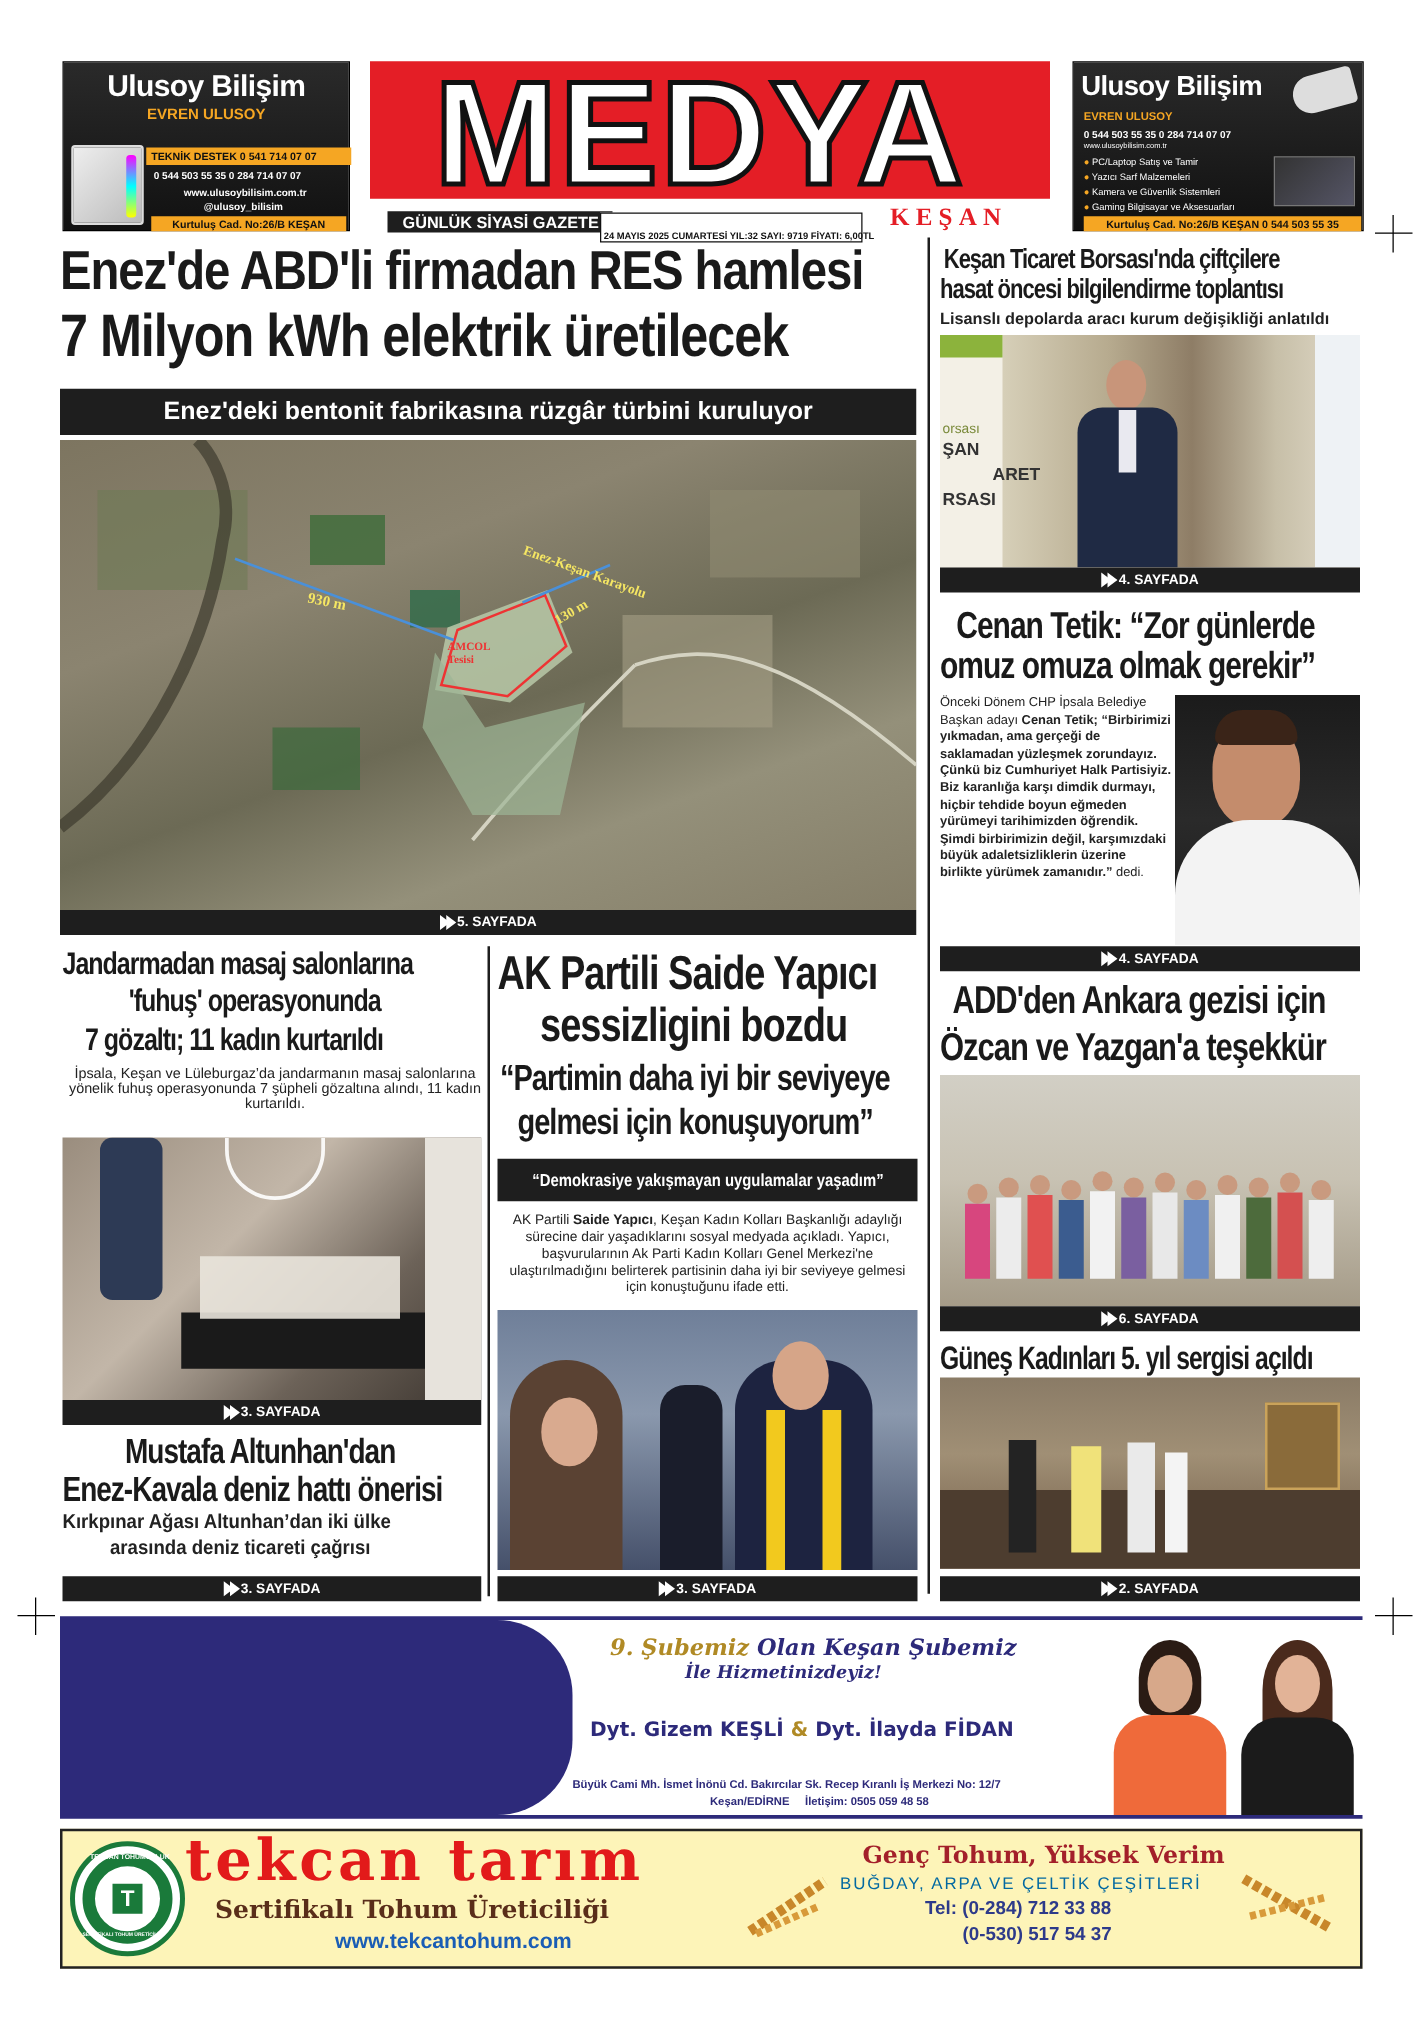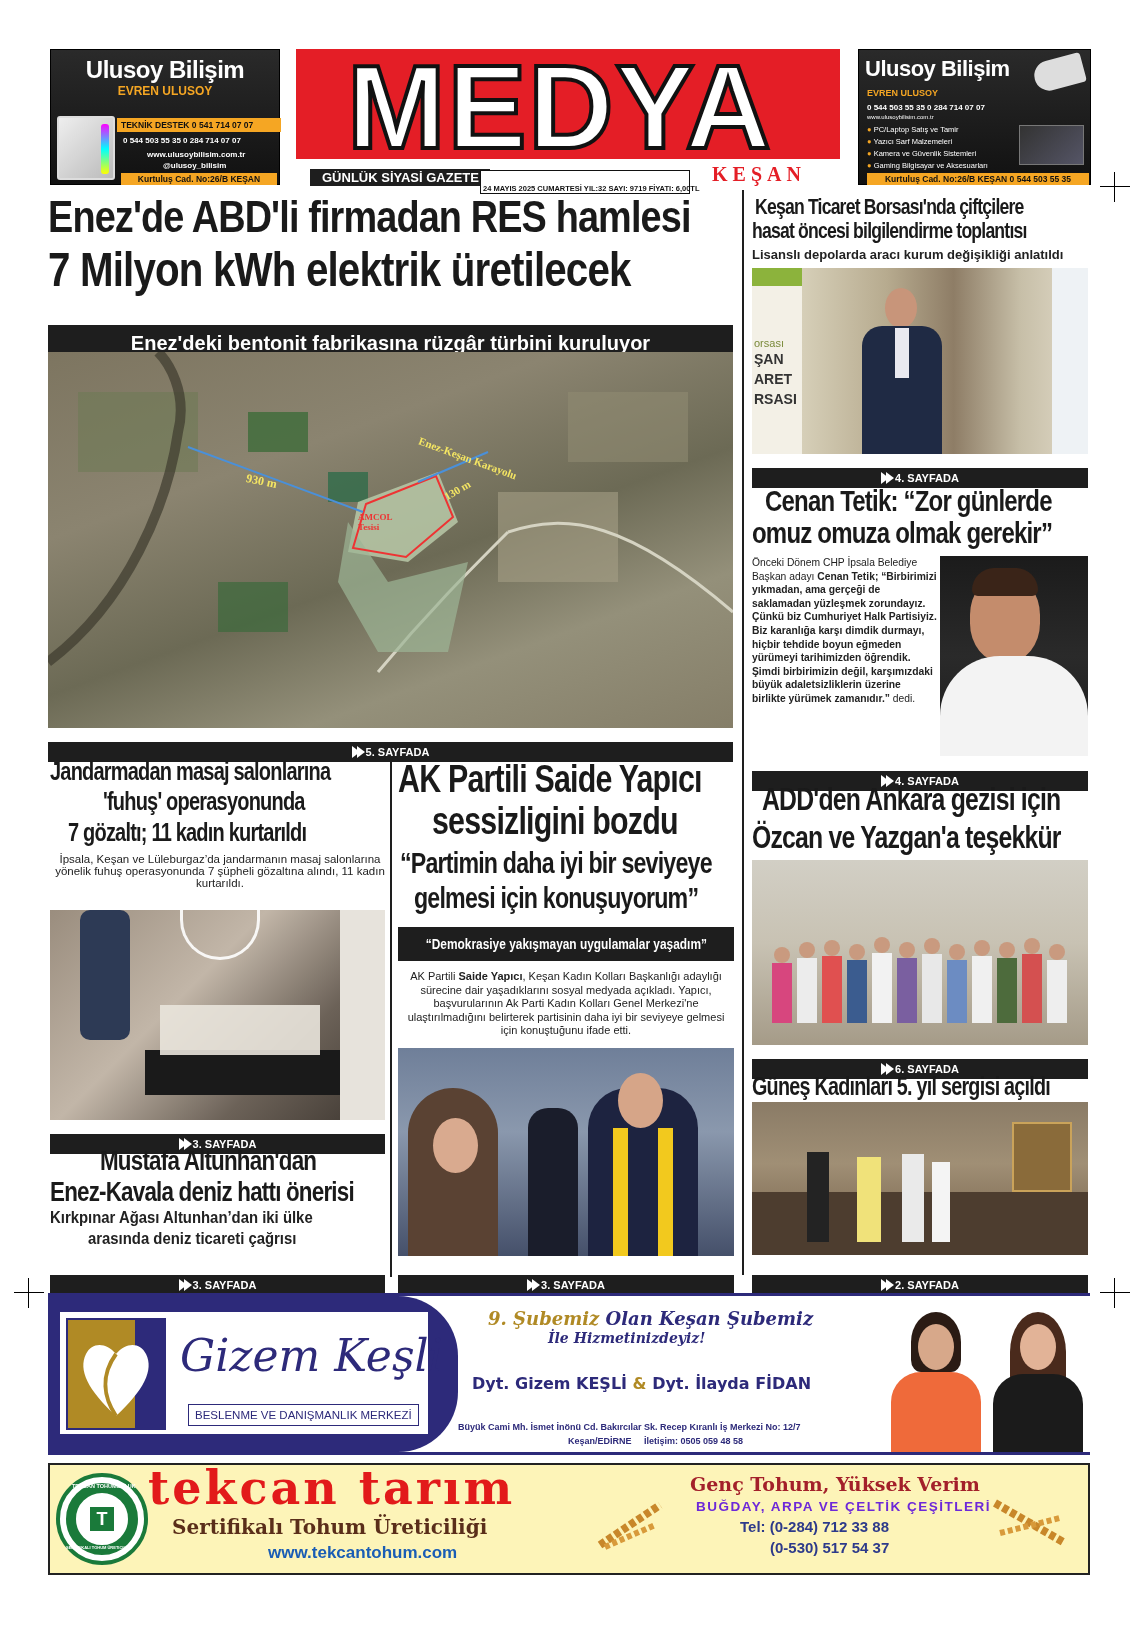--- a/index.html
+++ b/index.html
@@ -1,20 +1,20 @@
 <!DOCTYPE html>
 <html><head>
 <meta charset="utf-8">
 <style>
   * { box-sizing: border-box; margin: 0; padding: 0; }
   html, body { width: 1140px; height: 1628px; background: #fff; overflow: hidden; }
   body { position: relative; font-family: "Liberation Sans", sans-serif; color: #111; }
   .abs { position: absolute; }
   .hl { font-family: "Liberation Sans", sans-serif; font-weight: bold; color: #1a1a1a; letter-spacing: -1px; white-space: nowrap; }
-  .bar { background: #1e1e1e; color: #fff; display: flex; align-items: center; justify-content: center; font-weight: bold; font-size: 11px; gap: 6px; margin-top: 14px; }
+  .bar { background: #1e1e1e; color: #fff; display: flex; align-items: center; justify-content: center; font-weight: bold; font-size: 11px; gap: 6px; }
   .bar .arr { display: inline-block; width: 0; height: 0; border-top: 6px solid transparent; border-bottom: 6px solid transparent; border-left: 8px solid #fff; position: relative; }
   .bar .arr::after { content: ""; position: absolute; left: -3px; top: -6px; border-top: 6px solid transparent; border-bottom: 6px solid transparent; border-left: 8px solid #fff; }
   .photo { overflow: hidden; }
   .vline { background: #1e1e1e; width: 2px; }
   .crop { position: absolute; width: 30px; height: 30px; }
   .crop::before { content: ""; position: absolute; left: 14px; top: 0; width: 1px; height: 30px; background: #000; }
   .crop::after { content: ""; position: absolute; top: 14px; left: 0; width: 30px; height: 1px; background: #000; }
 
   
   .ad-uls { background: linear-gradient(#2a2a2a, #111); color: #fff; border: 1px solid #000; }
@@ -116,21 +116,21 @@
 <div class="abs vline" style="left:742px;top:190px;height:1085px;"></div>
 
 <div class="abs hl" style="left:755px;top:194px;font-size:22px;transform:scaleX(0.8);transform-origin:left top;">Keşan Ticaret Borsası'nda çiftçilere</div>
 <div class="abs hl" style="left:752px;top:218px;font-size:22px;transform:scaleX(0.8);transform-origin:left top;">hasat öncesi bilgilendirme toplantısı</div>
 <div class="abs" style="left:752px;top:247px;font-size:13px;font-weight:bold;color:#222;white-space:nowrap;">Lisanslı depolarda aracı kurum değişikliği anlatıldı</div>
 <div class="abs photo" style="left:752px;top:268px;width:336px;height:186px;background:linear-gradient(90deg,#e8e2cf 0%,#d6cfb8 15%,#b7ab8f 40%,#8e7d66 60%,#c7bfa8 80%,#e3dccb 100%);">
   <div class="abs" style="left:0;top:0;width:50px;height:186px;background:#f3f0e6;">
     <div style="height:18px;background:#8cb33c;"></div>
     <div style="font-size:11px;color:#7a8a3a;padding:52px 0 0 2px;line-height:11px;">orsası</div>
     <div style="font-size:14px;font-weight:bold;color:#333;padding-left:2px;line-height:20px;">ŞAN</div>
-    <div style="font-size:14px;font-weight:bold;color:#333;padding-left:2px;line-height:20px;">ARET</div>
+    <div style="font-size:14px;font-weight:bold;color:#333;padding-left:2px;line-height:20px;margin-left:40px;">ARET</div>
     <div style="font-size:14px;font-weight:bold;color:#333;padding-left:2px;line-height:20px;">RSASI</div>
   </div>
   <div class="abs" style="left:105px;top:20px;width:90px;height:166px;">
     <div style="position:absolute;left:28px;top:0;width:32px;height:40px;background:#c8957a;border-radius:50%;"></div>
     <div style="position:absolute;left:5px;top:38px;width:80px;height:128px;background:#1f2a44;border-radius:20px 20px 0 0;"></div>
     <div style="position:absolute;left:38px;top:40px;width:14px;height:50px;background:#e9e9f0;"></div>
   </div>
   <div class="abs" style="left:300px;top:0;width:36px;height:186px;background:#eef2f5;"></div>
 </div>
 <div class="abs bar" style="left:752px;top:454px;width:336px;height:20px;">
@@ -252,30 +252,20 @@
   <div style="position:absolute;left:180px;top:60px;width:18px;height:80px;background:#f4f4f4;"></div>
   <div style="position:absolute;left:260px;top:20px;width:60px;height:70px;background:#8a6b3a;border:2px solid #caa35a;"></div>
 </div>
 <div class="abs bar" style="left:752px;top:1261px;width:336px;height:20px;">
   <span class="arr"></span>
   <span>2. SAYFADA</span>
 </div>
 
 <div class="abs ad-gizem" style="left:48px;top:1293px;width:1042px;height:162px;">
   <div class="abs gizem-panel" style="left:0;top:0;width:410px;height:156px;border-radius:0 60px 60px 0;"></div>
-  <div class="abs gizem-white" style="left:10px;top:14px;width:372px;height:126px;">
-    <div class="abs" style="left:6px;top:6px;width:100px;height:112px;background:linear-gradient(90deg,#b08a25 0%,#b08a25 70%,#2d2a7a 70%);border:2px solid #2d2a7a;">
-      <svg width="96" height="108" viewBox="0 0 96 108">
-        <path d="M48,96 C20,70 10,50 18,34 C24,22 38,22 48,34 C58,22 72,22 78,34 C86,50 76,70 48,96 Z" fill="#fff"></path>
-        <path d="M48,96 C36,78 32,56 48,34" stroke="#b08a25" stroke-width="4" fill="none"></path>
-      </svg>
-    </div>
-    <div class="abs" style="left:120px;top:18px;font-family:'DejaVu Serif',serif;font-style:italic;font-size:44px;color:#2d2a7a;white-space:nowrap;">Gizem Keşli</div>
-    <div class="abs" style="left:128px;top:92px;font-size:11.5px;color:#2d2a7a;border:1px solid #2d2a7a;padding:4px 6px;white-space:nowrap;">BESLENME VE DANIŞMANLIK MERKEZİ</div>
-  </div>
   <div class="abs" style="left:440px;top:12px;font-family:'DejaVu Serif',serif;font-style:italic;font-weight:bold;font-size:18px;color:#2d2a7a;white-space:nowrap;">
     <span style="color:#b08a25;">9. Şubemiz</span><span> Olan Keşan Şubemiz</span>
   </div>
   <div class="abs" style="left:500px;top:34px;font-family:'DejaVu Serif',serif;font-style:italic;font-weight:bold;font-size:14px;color:#2d2a7a;white-space:nowrap;">İle Hizmetinizdeyiz!</div>
   <div class="abs" style="left:424px;top:78px;font-family:'DejaVu Sans',sans-serif;font-weight:bold;font-size:16px;color:#2d2a7a;white-space:nowrap;">
     <span>Dyt. Gizem KEŞLİ</span><span style="color:#b08a25;"> &amp; </span><span>Dyt. İlayda FİDAN</span>
   </div>
   <div class="abs" style="left:410px;top:126px;font-size:9px;font-weight:bold;color:#2d2a7a;white-space:nowrap;">Büyük Cami Mh. İsmet İnönü Cd. Bakırcılar Sk. Recep Kıranlı İş Merkezi No: 12/7</div>
   <div class="abs" style="left:520px;top:140px;font-size:9px;font-weight:bold;color:#2d2a7a;white-space:pre;">Keşan/EDİRNE     İletişim: 0505 059 48 58</div>
   <div class="abs" style="left:838px;top:16px;width:100px;height:140px;">
@@ -300,21 +290,21 @@
   <div class="abs" style="left:98px;top:-4px;font-family:'DejaVu Serif',serif;font-weight:bold;font-size:46px;color:#e21a1a;letter-spacing:3px;white-space:nowrap;">tekcan tarım</div>
   <div class="abs" style="left:122px;top:50px;font-family:'DejaVu Serif',serif;font-weight:bold;font-size:20px;color:#5a2e1a;white-space:nowrap;">Sertifikalı Tohum Üreticiliği</div>
   <div class="abs" style="left:218px;top:78px;font-size:17px;font-weight:bold;color:#1a5db5;white-space:nowrap;">www.tekcantohum.com</div>
   <div class="abs" style="left:545px;top:30px;width:70px;height:55px;">
     <svg width="70" height="55">
         <path d="M5,50 L65,10" stroke="#c8872a" stroke-width="8" stroke-dasharray="6 3"></path>
         <path d="M10,52 L60,30" stroke="#d89a3a" stroke-width="6" stroke-dasharray="5 3"></path>
       </svg>
   </div>
   <div class="abs" style="left:640px;top:8px;font-family:'DejaVu Serif',serif;font-weight:bold;font-size:19px;color:#a3202a;white-space:nowrap;">Genç Tohum, Yüksek Verim</div>
-  <div class="abs" style="left:646px;top:34px;font-size:13.5px;font-weight:bold;color:#6d28d9;letter-spacing:1.5px;white-space:nowrap;">BUĞDAY, ARPA VE ÇELTİK ÇEŞİTLERİ</div>
+  <div class="abs" style="left:622px;top:34px;font-size:13.5px;font-weight:normal;color:#0369a1;letter-spacing:1.5px;white-space:nowrap;">BUĞDAY, ARPA VE ÇELTİK ÇEŞİTLERİ</div>
   <div class="abs" style="left:690px;top:53px;font-size:15px;font-weight:bold;color:#2d3a8a;white-space:nowrap;">Tel: (0-284) 712 33 88</div>
   <div class="abs" style="left:720px;top:74px;font-size:15px;font-weight:bold;color:#2d3a8a;white-space:nowrap;">(0-530) 517 54 37</div>
   <div class="abs" style="left:940px;top:28px;width:80px;height:60px;">
     <svg width="80" height="60">
         <path d="M5,10 L75,50" stroke="#c8872a" stroke-width="8" stroke-dasharray="6 3"></path>
         <path d="M10,40 L70,25" stroke="#d89a3a" stroke-width="6" stroke-dasharray="5 3"></path>
       </svg>
   </div>
 </div>
 

